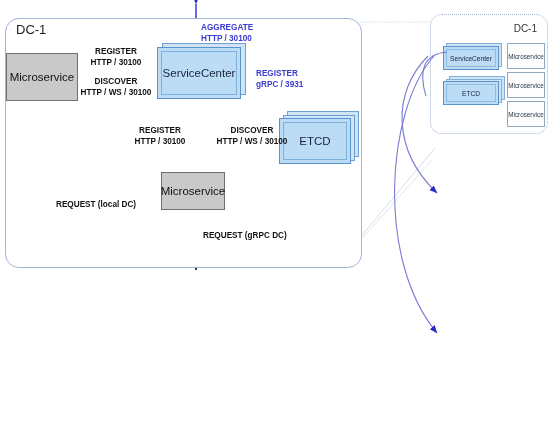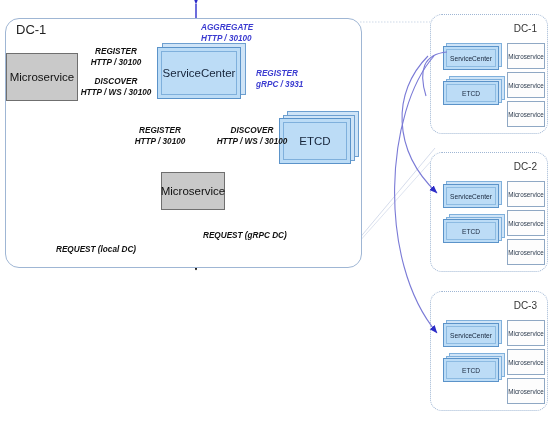--- a/index.html
+++ b/index.html
@@ -28,21 +28,21 @@
              background:#cfe4f7;border:1px solid #6d9fd0;}
   .stack .face{position:absolute;box-sizing:border-box;left:0;top:0;
                background:#bcdcf6;border:1.4px solid #5b93c9;
                display:flex;align-items:center;justify-content:center;}
   .stack .face .inner{position:absolute;left:3px;top:3px;right:3px;bottom:3px;
                       border:1px solid #7fb0dc;pointer-events:none;}
   .stack .face span{position:relative;font-size:11.5px;color:#16243a;z-index:2;}
 
   
   .lbl{position:absolute;z-index:5;font-size:8.2px;font-weight:bold;color:#111;
-       white-space:nowrap;line-height:11px;text-align:center;font-style:italic;}
+       white-space:nowrap;line-height:11px;text-align:center;}
   .lbl.blue{color:#3b3bd0;}
 
   
   .dc-panel{position:absolute;box-sizing:border-box;
             border:1px dotted #9fb6d4;border-radius:12px;background:#fff;z-index:2;}
   .dc-panel-label{position:absolute;right:10px;top:8px;font-size:10px;color:#333;}
   .ms-white{position:absolute;box-sizing:border-box;background:#fdfdfd;
             border:1px solid #8fa8c4;font-size:6.3px;color:#2b3a4d;
             display:flex;align-items:center;justify-content:center;}
   .p-stack{position:absolute;}
@@ -175,21 +175,21 @@
   <div class="lbl" style="left:126px;top:125px;width:68px;">
     <div>REGISTER</div>
     <div>HTTP / 30100</div>
   </div>
 
   <div class="lbl" style="left:216px;top:125px;width:72px;">
     <div>DISCOVER</div>
     <div>HTTP / WS / 30100</div>
   </div>
 
-  <div class="lbl" style="left:56px;top:199px;text-align:right;margin-top:45px;">REQUEST (local DC)</div>
+  <div class="lbl" style="left:56px;top:199px;text-align:right;">REQUEST (local DC)</div>
 
   <div class="lbl" style="left:203px;top:230px;text-align:left;">REQUEST (gRPC DC)</div>
 
   <div class="dc-panel" style="left:430px;top:14px;width:118px;height:120px;">
     <div class="dc-panel-label">DC-1</div>
 
     <div class="p-stack" style="left:12px;top:31px;width:56px;height:24px;">
       <div class="sh" style="left:3px;top:-3px;width:56px;height:24px;"></div>
       <div class="face" style="width:56px;height:24px;">
         <div class="inner"></div>
@@ -204,63 +204,15 @@
         <div class="inner"></div>
         <span>ETCD</span>
       </div>
     </div>
 
     <div class="ms-white" style="left:76px;top:28px;width:38px;height:26px;">Microservice</div>
     <div class="ms-white" style="left:76px;top:57px;width:38px;height:26px;">Microservice</div>
     <div class="ms-white" style="left:76px;top:86px;width:38px;height:26px;">Microservice</div>
   </div>
 
-  <div class="dc-panel" style="left:430px;top:152px;width:118px;height:120px;">
-    <div class="dc-panel-label">DC-2</div>
-
-    <div class="p-stack" style="left:12px;top:31px;width:56px;height:24px;">
-      <div class="sh" style="left:3px;top:-3px;width:56px;height:24px;"></div>
-      <div class="face" style="width:56px;height:24px;">
-        <div class="inner"></div>
-        <span>ServiceCenter</span>
-      </div>
-    </div>
-
-    <div class="p-stack" style="left:12px;top:66px;width:56px;height:24px;">
-      <div class="sh" style="left:6px;top:-5px;width:56px;height:24px;"></div>
-      <div class="sh" style="left:3px;top:-2.5px;width:56px;height:24px;"></div>
-      <div class="face" style="width:56px;height:24px;">
-        <div class="inner"></div>
-        <span>ETCD</span>
-      </div>
-    </div>
-
-    <div class="ms-white" style="left:76px;top:28px;width:38px;height:26px;">Microservice</div>
-    <div class="ms-white" style="left:76px;top:57px;width:38px;height:26px;">Microservice</div>
-    <div class="ms-white" style="left:76px;top:86px;width:38px;height:26px;">Microservice</div>
-  </div>
-
-  <div class="dc-panel" style="left:430px;top:291px;width:118px;height:120px;">
-    <div class="dc-panel-label">DC-3</div>
-
-    <div class="p-stack" style="left:12px;top:31px;width:56px;height:24px;">
-      <div class="sh" style="left:3px;top:-3px;width:56px;height:24px;"></div>
-      <div class="face" style="width:56px;height:24px;">
-        <div class="inner"></div>
-        <span>ServiceCenter</span>
-      </div>
-    </div>
-
-    <div class="p-stack" style="left:12px;top:66px;width:56px;height:24px;">
-      <div class="sh" style="left:6px;top:-5px;width:56px;height:24px;"></div>
-      <div class="sh" style="left:3px;top:-2.5px;width:56px;height:24px;"></div>
-      <div class="face" style="width:56px;height:24px;">
-        <div class="inner"></div>
-        <span>ETCD</span>
-      </div>
-    </div>
-
-    <div class="ms-white" style="left:76px;top:28px;width:38px;height:26px;">Microservice</div>
-    <div class="ms-white" style="left:76px;top:57px;width:38px;height:26px;">Microservice</div>
-    <div class="ms-white" style="left:76px;top:86px;width:38px;height:26px;">Microservice</div>
-  </div>
+
 
 </div>
 
 </body></html>

